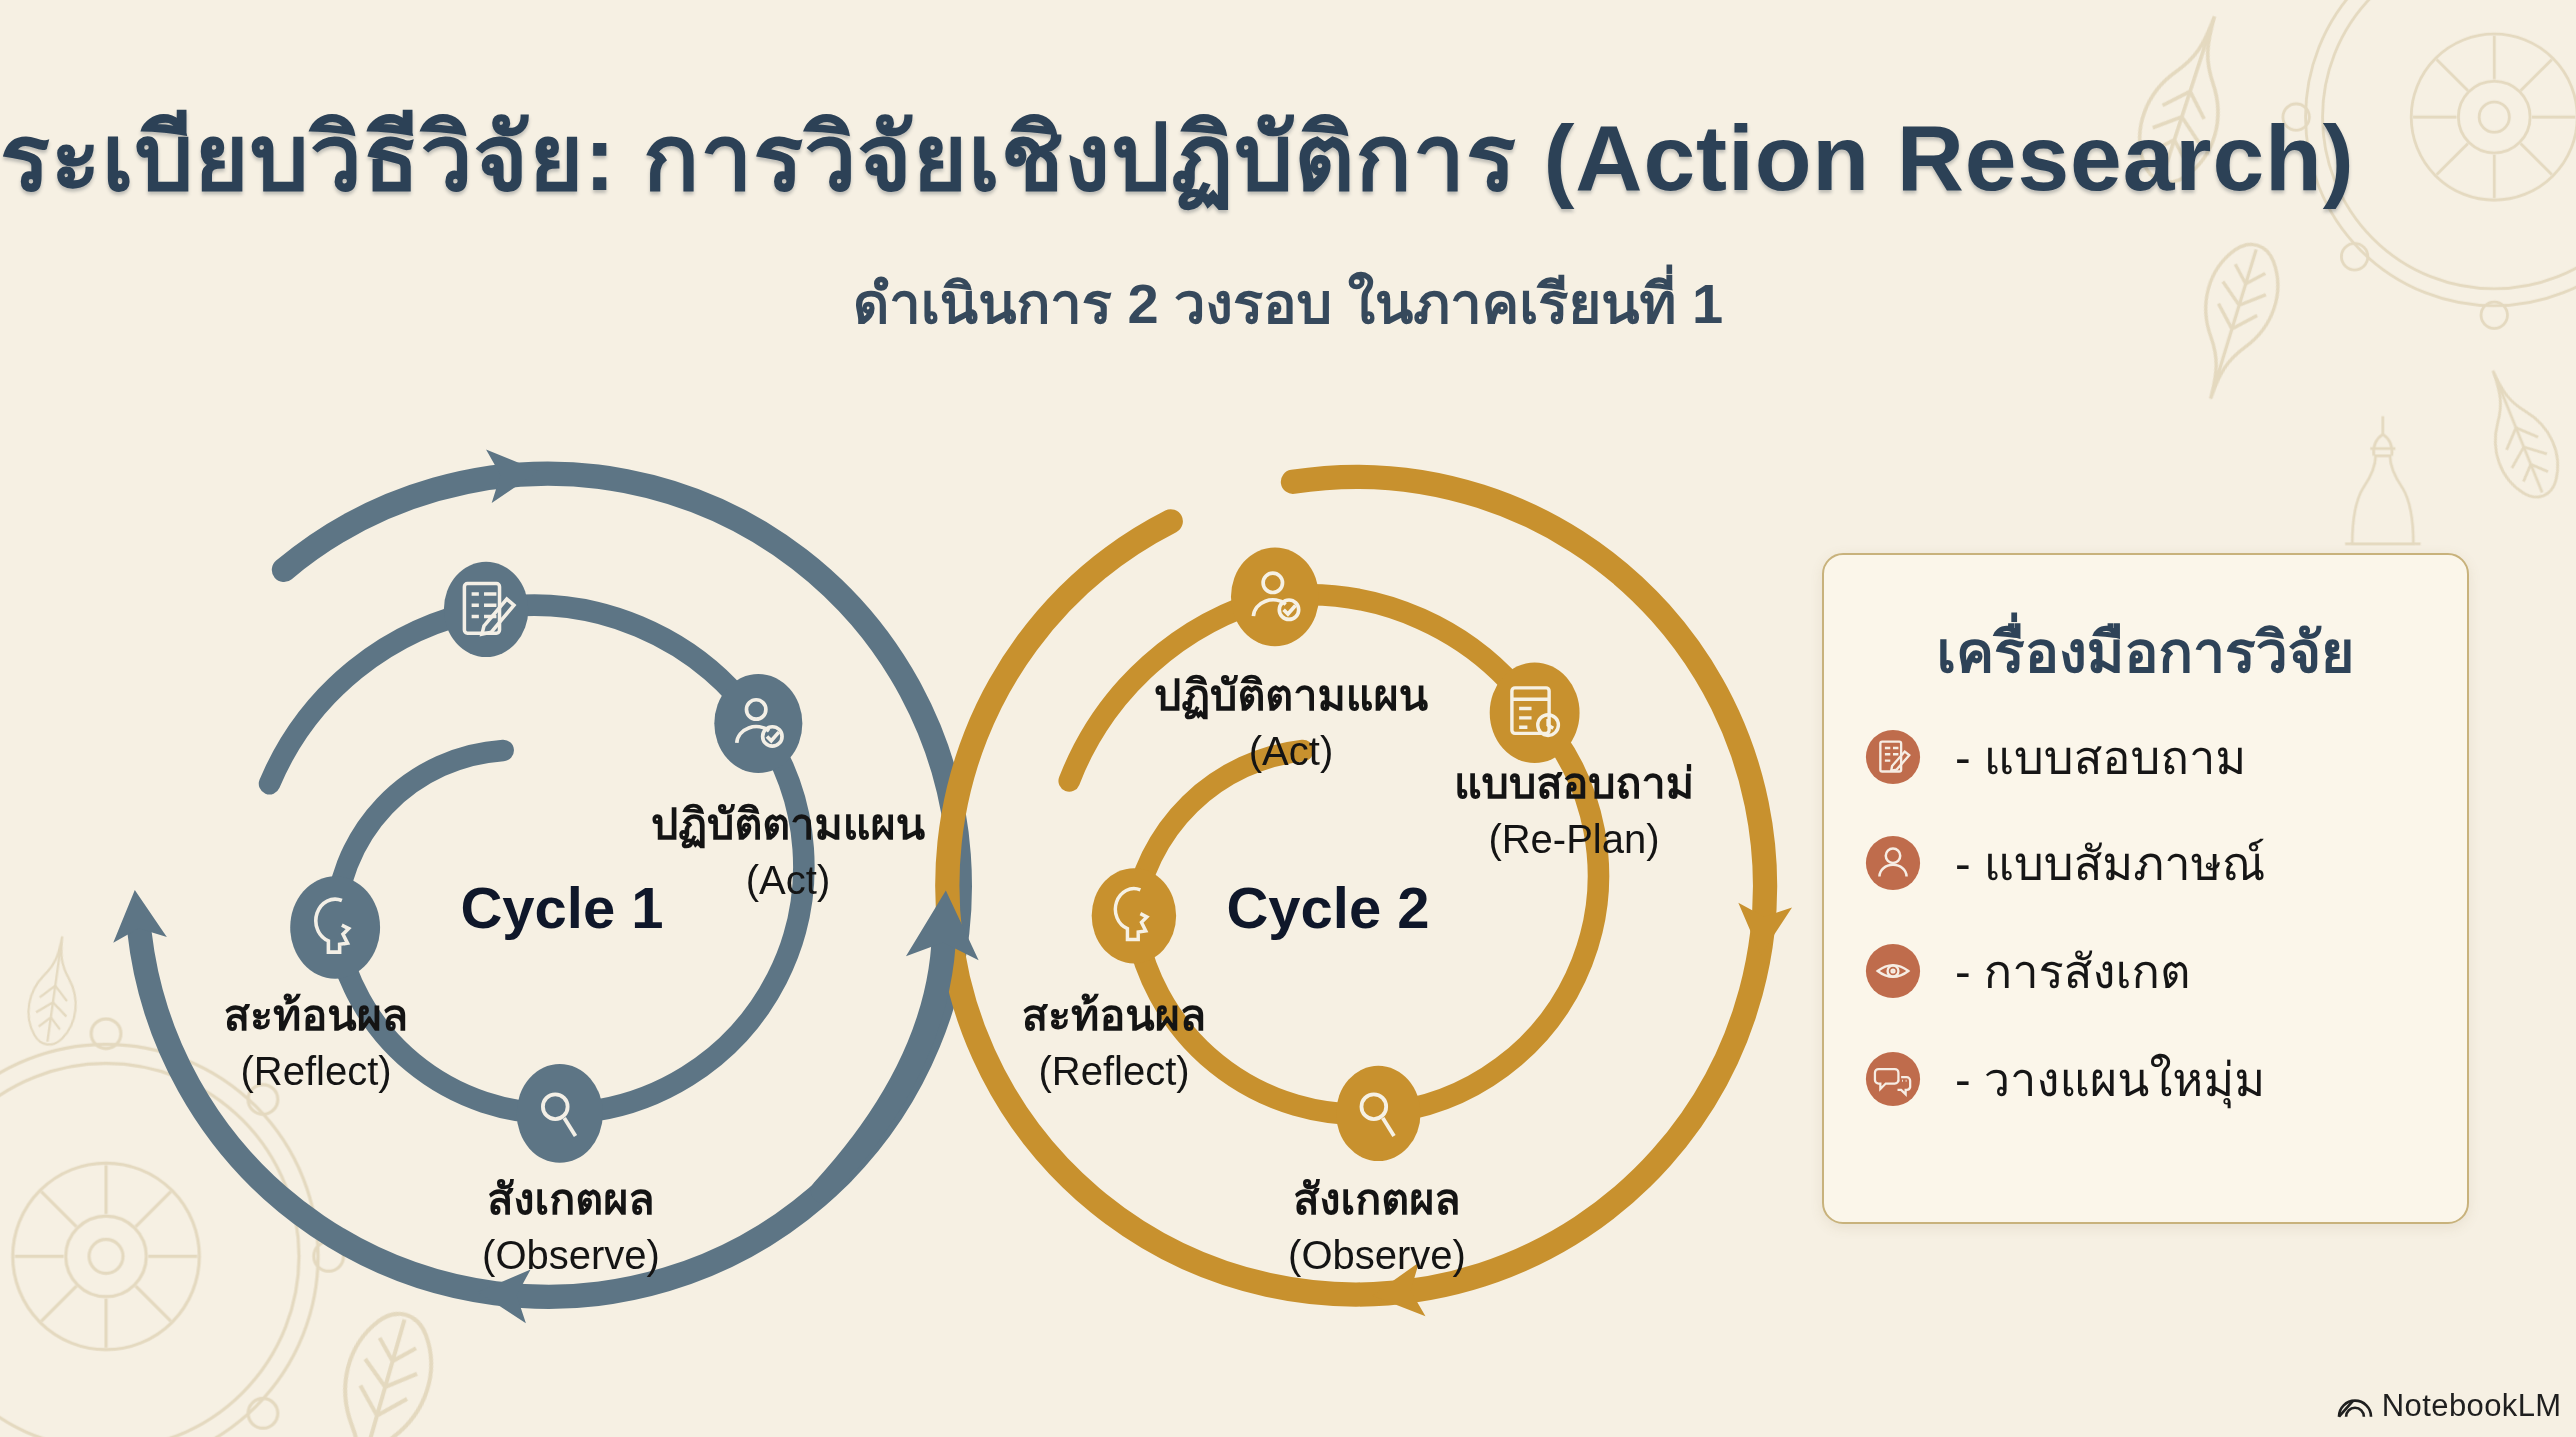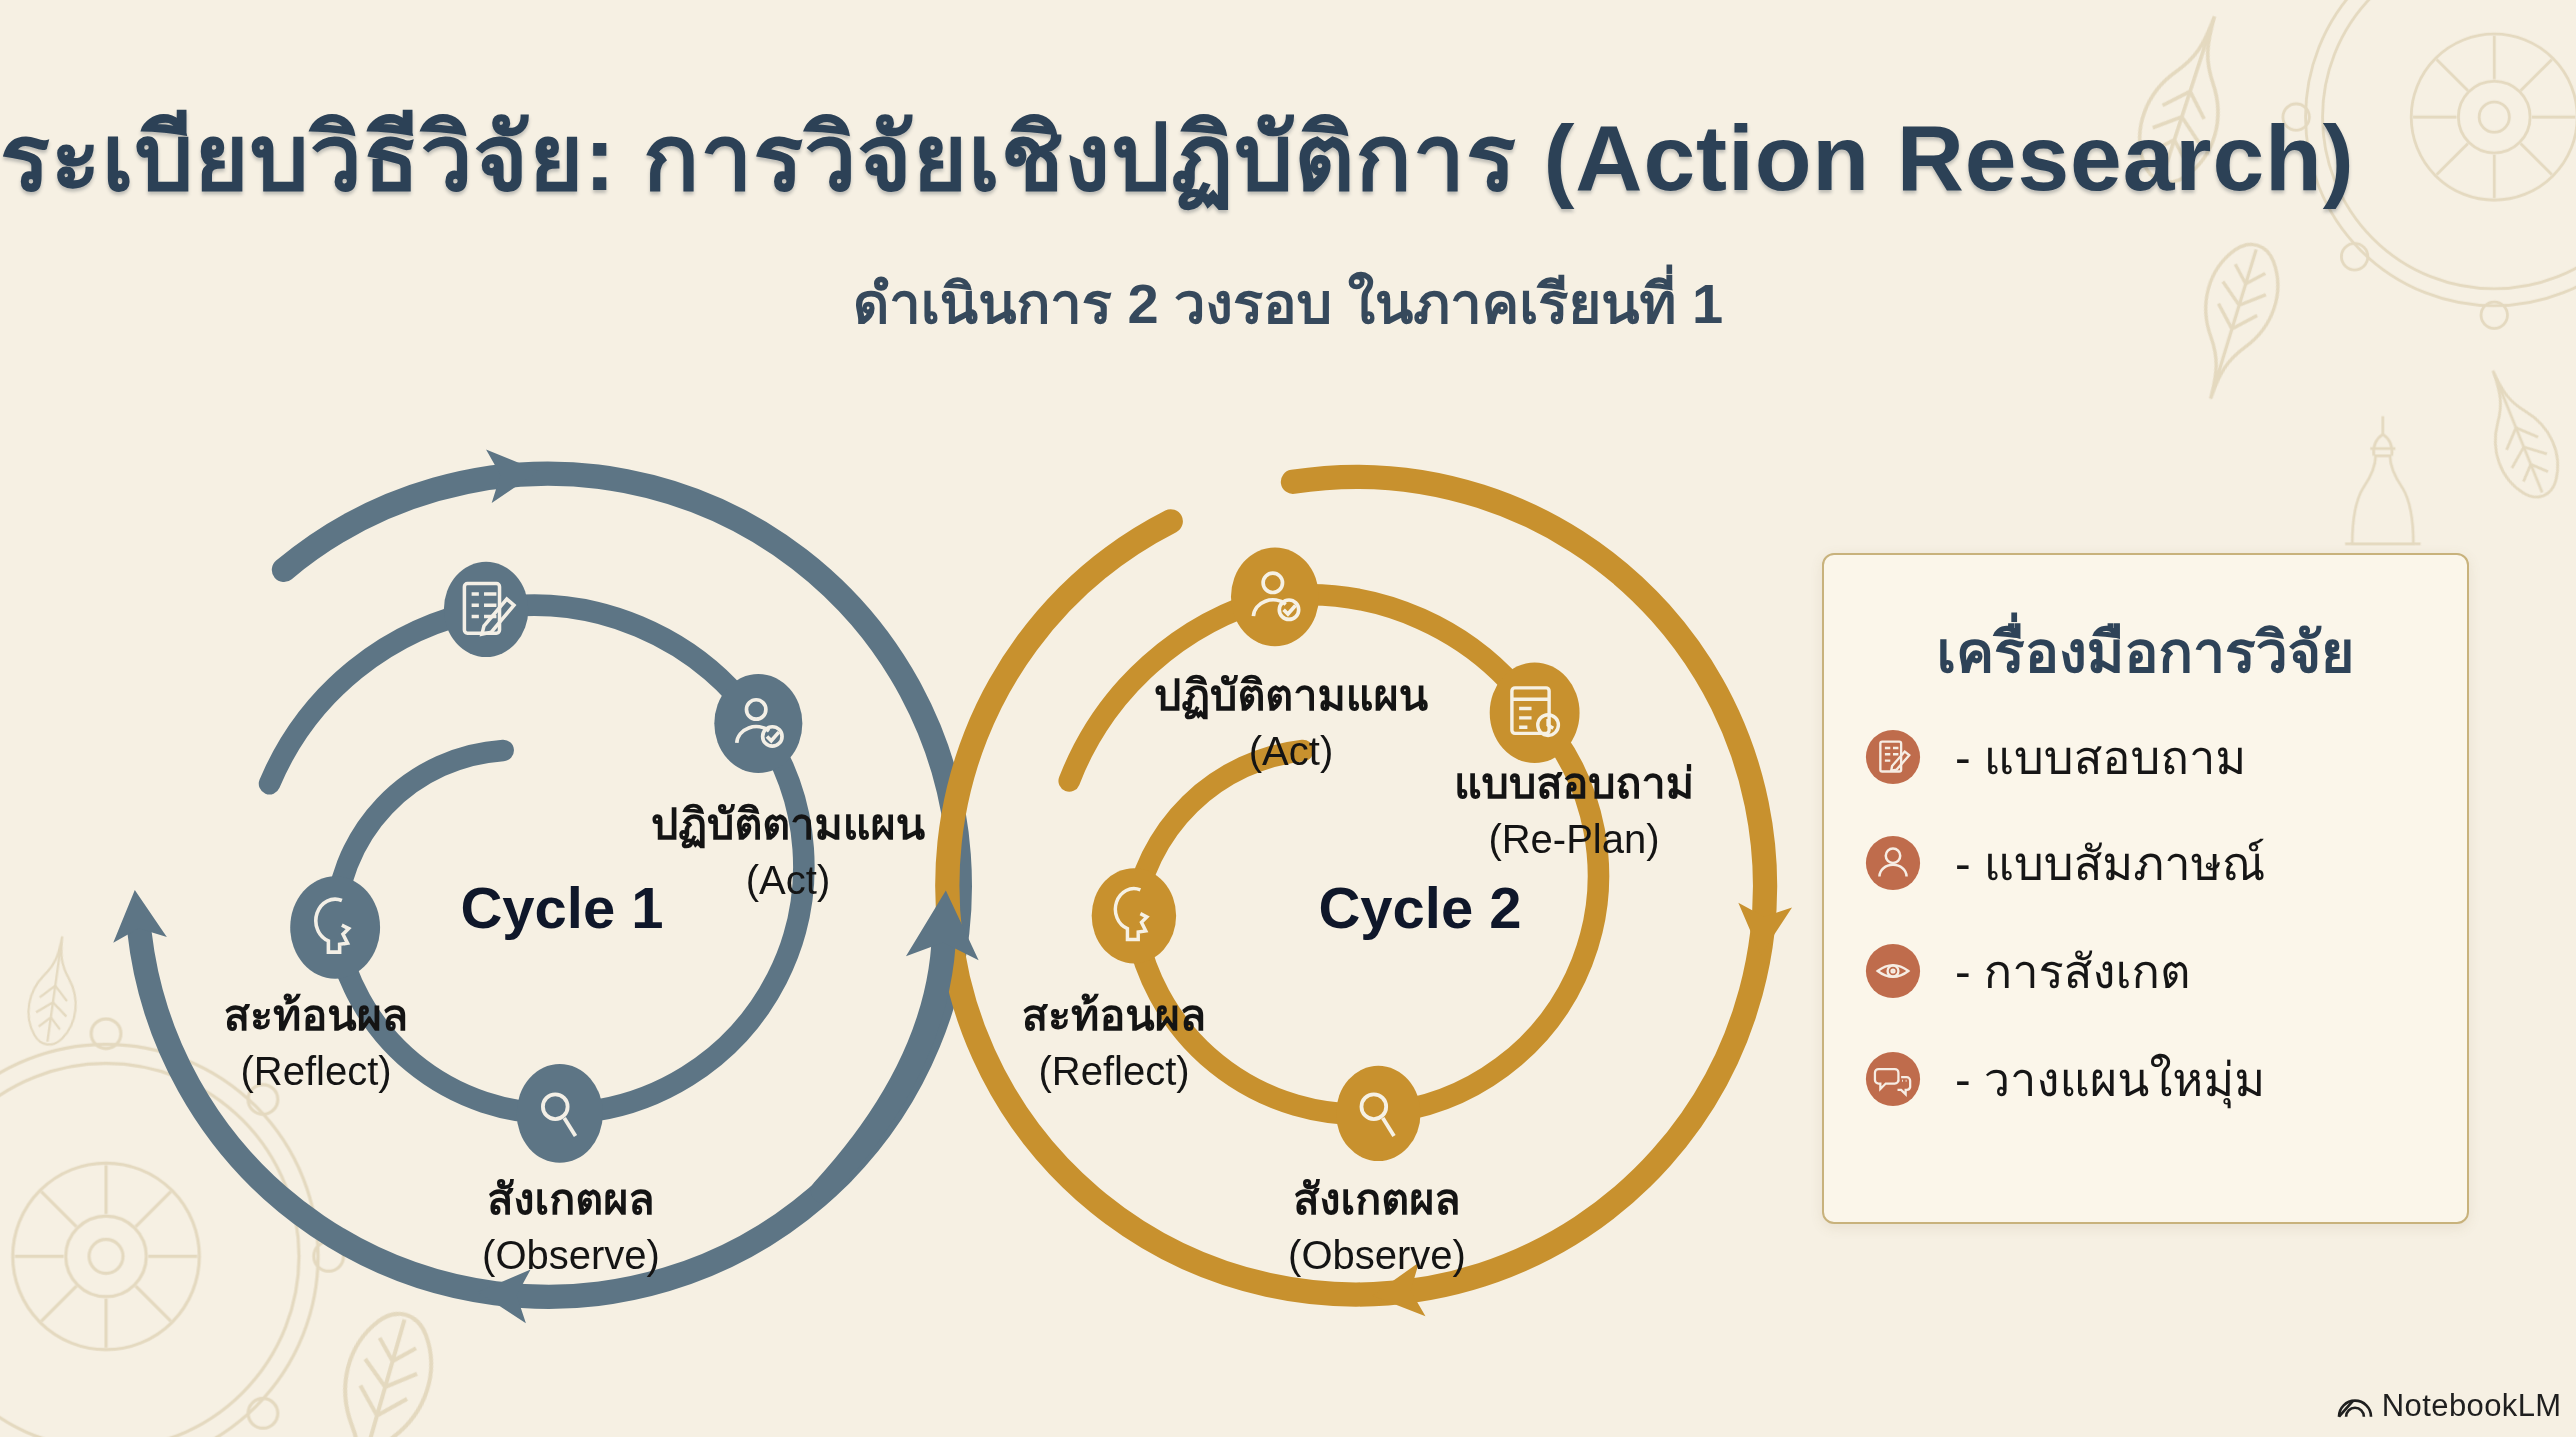--- a/index.html
+++ b/index.html
@@ -26,21 +26,21 @@
   }
   .step-label{
     position:absolute;transform:translateX(-50%);text-align:center;
     white-space:nowrap;line-height:56px;color:#141414;
   }
   .step-label .thai{font-size:43px;font-weight:600;}
   .step-label .eng{font-size:40px;font-weight:500;}
   
   .tools-panel{
     position:absolute;left:1822px;top:553px;width:643px;height:667px;
-    background:#fbf6ea;border:2.7px solid #c8b27c;border-radius:12px;
+    background:#fbf6ea;border:2.7px solid #c8b27c;border-radius:21px;
     box-shadow:0 3.6px 12.6px rgba(120,100,60,.10);
   }
   .tools-title{
     position:absolute;left:50%;top:52px;transform:translateX(-50%);
     font-size:57px;font-weight:700;color:#2e4358;white-space:nowrap;
   }
   .tool-item{position:absolute;left:41px;height:56px;display:flex;align-items:center;}
   .tool-item .tool-icon{width:56px;height:56px;flex:0 0 56px;}
   .tool-item .tool-label{margin-left:34px;font-size:47px;font-weight:500;color:#161616;white-space:nowrap;}
   
@@ -193,21 +193,21 @@
     <g>
       <path d="M 916 1325 Q 1040 1190 1050 1052" fill="none" stroke="#5d7585" stroke-width="27" stroke-linecap="round"></path>
       <use href="#arrow" transform="translate(1050,1042) rotate(3) scale(1.35)" fill="#5d7585"></use>
     </g>
   </svg>
 
   <div class="page-title">ระเบียบวิธีวิจัย: การวิจัยเชิงปฏิบัติการ (Action Research)</div>
   <div class="page-subtitle">ดำเนินการ 2 วงรอบ ในภาคเรียนที่ 1</div>
 
   <div class="cycle-name" style="left:562px;top:907px">Cycle 1</div>
-  <div class="cycle-name" style="left:1420px;top:907px">Cycle 2</div>
+  <div class="cycle-name" style="left:1328px;top:907px">Cycle 2</div>
 
   <div class="step-label" style="left:788px;top:796px">
     <div class="thai">ปฏิบัติตามแผน</div>
     <div class="eng">(Act)</div>
   </div>
   <div class="step-label" style="left:316px;top:987px">
     <div class="thai">สะท้อนผล</div>
     <div class="eng">(Reflect)</div>
   </div>
   <div class="step-label" style="left:571px;top:1171px">

